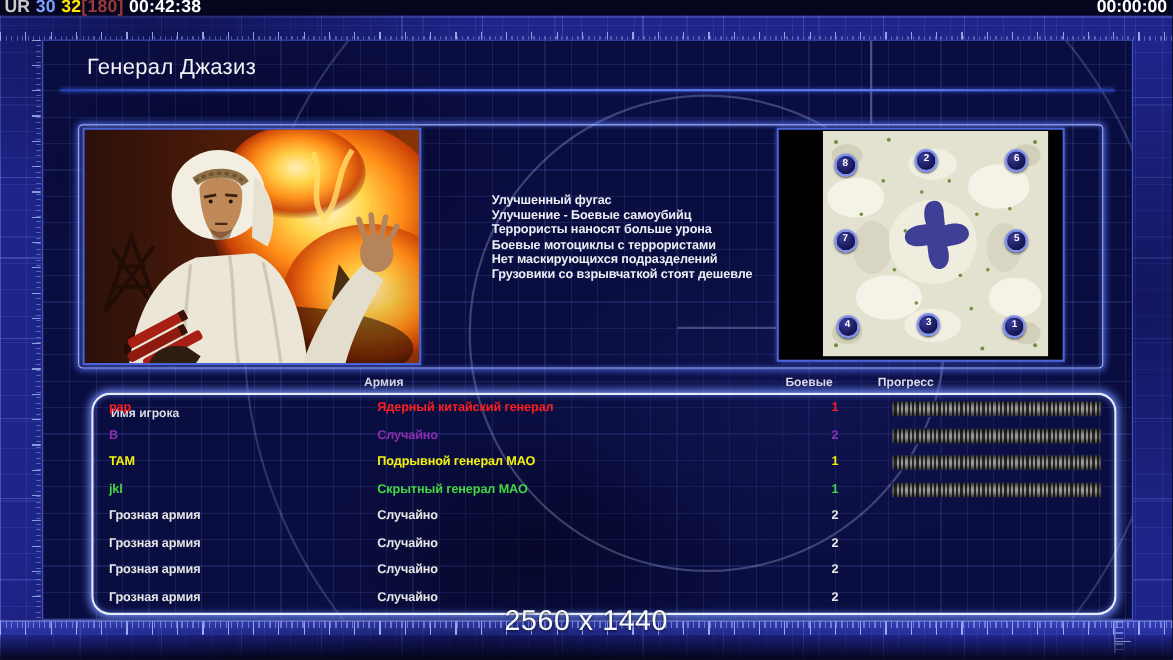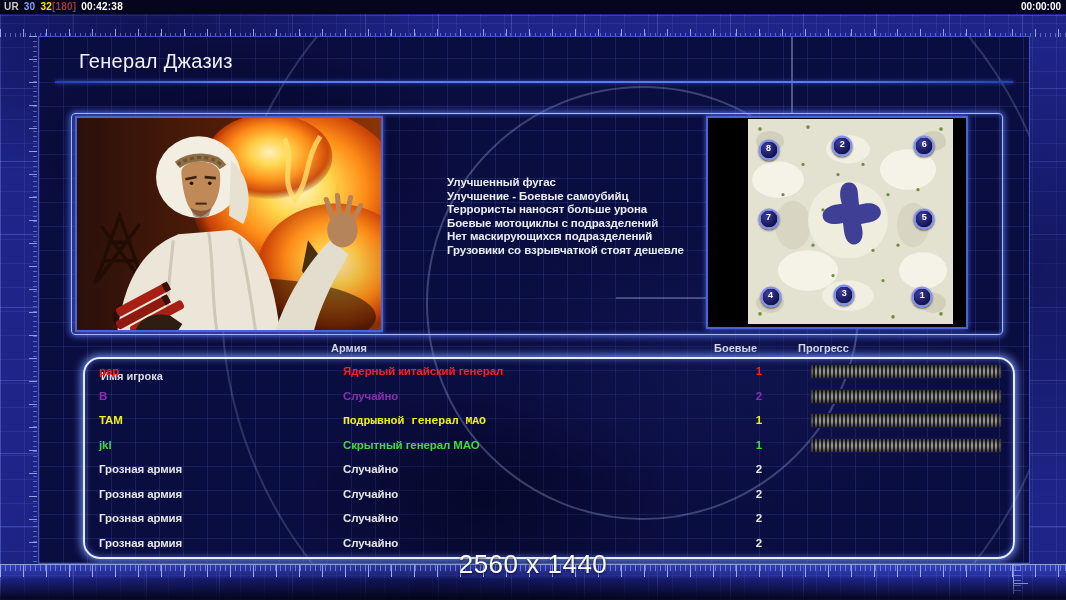--- a/index.html
+++ b/index.html
@@ -11,21 +11,21 @@
       radial-gradient(ellipse 420px 220px at 14% 6%, rgba(4,4,40,.55), transparent 70%),
       radial-gradient(ellipse 520px 320px at 96% 45%, rgba(8,8,52,.5), transparent 70%),
       radial-gradient(ellipse 620px 260px at 40% 97%, rgba(4,4,36,.5), transparent 72%),
       repeating-linear-gradient(90deg, rgba(125,145,255,.30) 0 1px, transparent 1px 73px),
       repeating-linear-gradient(0deg, rgba(125,145,255,.30) 0 1px, transparent 1px 73px),
       repeating-linear-gradient(90deg, rgba(125,145,255,.13) 0 1px, transparent 1px 24px),
       repeating-linear-gradient(0deg, rgba(125,145,255,.13) 0 1px, transparent 1px 24px);
   }
   
   .topbar{position:absolute;left:0;top:0;width:100%;height:14px;background:#05051e;
-    font-size:10px;font-weight:bold;line-height:14px;white-space:nowrap;}
+    font-size:16px;font-weight:bold;line-height:14px;white-space:nowrap;}
   .hud-left{position:absolute;left:4px;top:0;}
   .hud-seg{margin-right:5px;letter-spacing:.2px;}
   .hud-seg.bracket{margin-left:-5px;}
   .hud-right{position:absolute;right:5px;top:0;color:#fff;}
   
   .ruler{position:absolute;pointer-events:none;}
   .ruler-top{left:0;right:0;top:29px;height:8px;
     background-image:
       repeating-linear-gradient(90deg, rgba(165,185,245,.85) 0 1px, transparent 1px 23px),
       repeating-linear-gradient(90deg, rgba(150,170,235,.5) 0 1px, transparent 1px 5px);
@@ -173,21 +173,21 @@
             <rect x="92" y="172" width="6" height="9" fill="#3a1008"></rect>
             <rect x="86" y="183" width="6" height="9" fill="#3a1008"></rect>
           </g>
           <path d="M58,208 C62,196 76,190 92,194 L104,202 L100,208 Z" fill="#2e1d10"></path>
         </svg>
       </div>
       <div class="bonus-list">
           <div>Улучшенный фугас</div>
           <div>Улучшение - Боевые самоубийц</div>
           <div>Террористы наносят больше урона</div>
-          <div>Боевые мотоциклы с подразделений</div>
+          <div>Боевые мотоциклы с террористами</div>
           <div>Нет маскирующихся подразделений</div>
           <div>Грузовики со взрывчаткой стоят дешевле</div>
         </div>
       <div class="map-box">
         <div class="map-area">
           <svg viewBox="0 0 205 203" preserveAspectRatio="none">
             <rect width="205" height="203" fill="#e3e1cf"></rect>
             <ellipse cx="30" cy="60" rx="26" ry="18" fill="#f5f3e8"></ellipse>
             <ellipse cx="60" cy="150" rx="30" ry="20" fill="#f5f3e8"></ellipse>
             <ellipse cx="160" cy="50" rx="28" ry="20" fill="#f5f3e8"></ellipse>
@@ -250,21 +250,21 @@
           <span class="pbar"></span>
         </div>
         <div class="prow">
           <span class="pcell pc-name" style="color: rgb(139, 47, 176);">B</span>
           <span class="pcell pc-army" style="color: rgb(139, 47, 176);">Случайно</span>
           <span class="pcell pc-team" style="color: rgb(139, 47, 176);">2</span>
           <span class="pbar"></span>
         </div>
         <div class="prow">
           <span class="pcell pc-name" style="color: rgb(242, 242, 12);">TAM</span>
-          <span class="pcell pc-army" style="color: rgb(242, 242, 12); font-family: Liberation Mono, monospace;">Подрывной генерал МАО</span>
+          <span class="pcell pc-army" style="color: rgb(242, 242, 12);">Подрывной генерал МАО</span>
           <span class="pcell pc-team" style="color: rgb(242, 242, 12);">1</span>
           <span class="pbar"></span>
         </div>
         <div class="prow">
           <span class="pcell pc-name" style="color: rgb(67, 217, 67);">jkl</span>
           <span class="pcell pc-army" style="color: rgb(67, 217, 67);">Скрытный генерал МАО</span>
           <span class="pcell pc-team" style="color: rgb(67, 217, 67);">1</span>
           <span class="pbar"></span>
         </div>
         <div class="prow">

